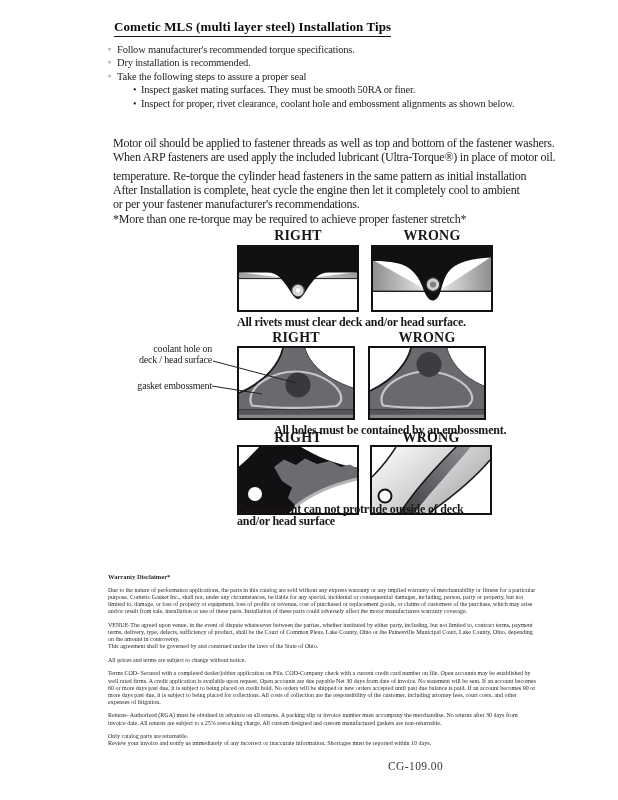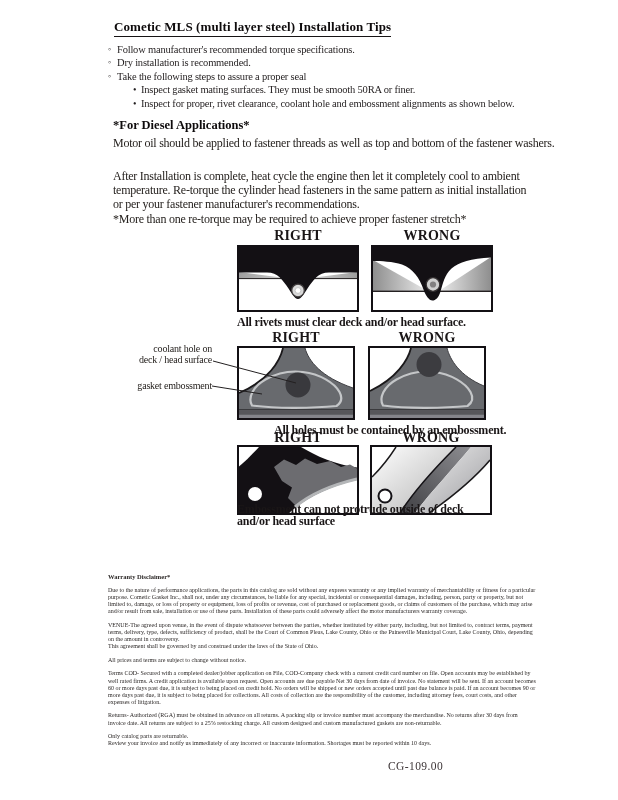--- a/index.html
+++ b/index.html
@@ -66,28 +66,28 @@
   <div class="abs title">Cometic MLS (multi layer steel) Installation Tips</div>
 
   <ul class="abs tips">
     <li class="l1">Follow manufacturer's recommended torque specifications.</li>
     <li class="l1">Dry installation is recommended.</li>
     <li class="l1">Take the following steps to assure a proper seal</li>
     <li class="l2">Inspect gasket mating surfaces.  They must be smooth 50RA or finer.</li>
     <li class="l2">Inspect for proper, rivet clearance, coolant hole and embossment alignments as shown below.</li>
   </ul>
 
-  <div class="abs diesel-h">*For Diesel Applications*</div>
 
   <div class="abs bodyp p1">
     <div class="nowrap">Motor oil should be applied to fastener threads as well as top and bottom of the fastener washers.</div>
+    <div class="nowrap">When ARP fasteners are used apply the included lubricant (Ultra-Torque®) in place of motor oil.</div>
   </div>
   <div class="abs bodyp p2">
+    <div class="nowrap">temperature. Re-torque the cylinder head fasteners in the same pattern as initial installation</div>
     <div class="nowrap">After Installation is complete, heat cycle the engine then let it completely cool to ambient</div>
-    <div class="nowrap">temperature. Re-torque the cylinder head fasteners in the same pattern as initial installation</div>
     <div class="nowrap">or per your fastener manufacturer's recommendations.</div>
   </div>
   <div class="abs bodyp note nowrap">*More than one re-torque may be required to achieve proper fastener stretch*</div>
 
   <div class="abs dhdr hdr1r">RIGHT</div>
   <div class="abs dhdr hdr1w">WRONG</div>
 
   <div class="abs dbox box1r">
     <svg width="118" height="63" viewBox="0 0 118 63">
       <defs>

